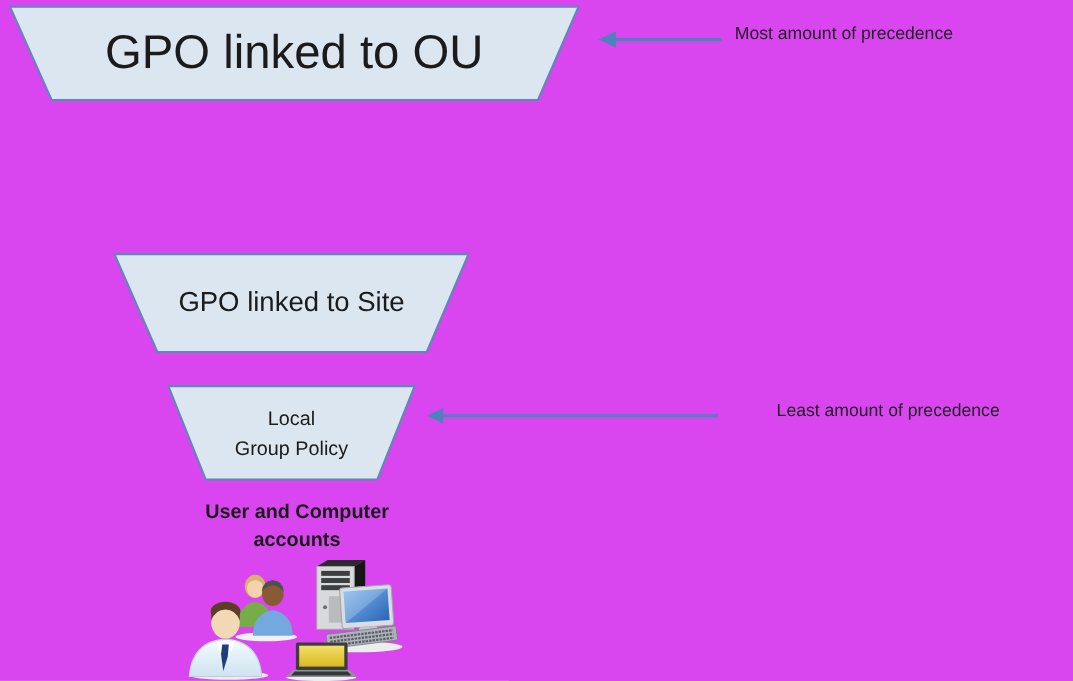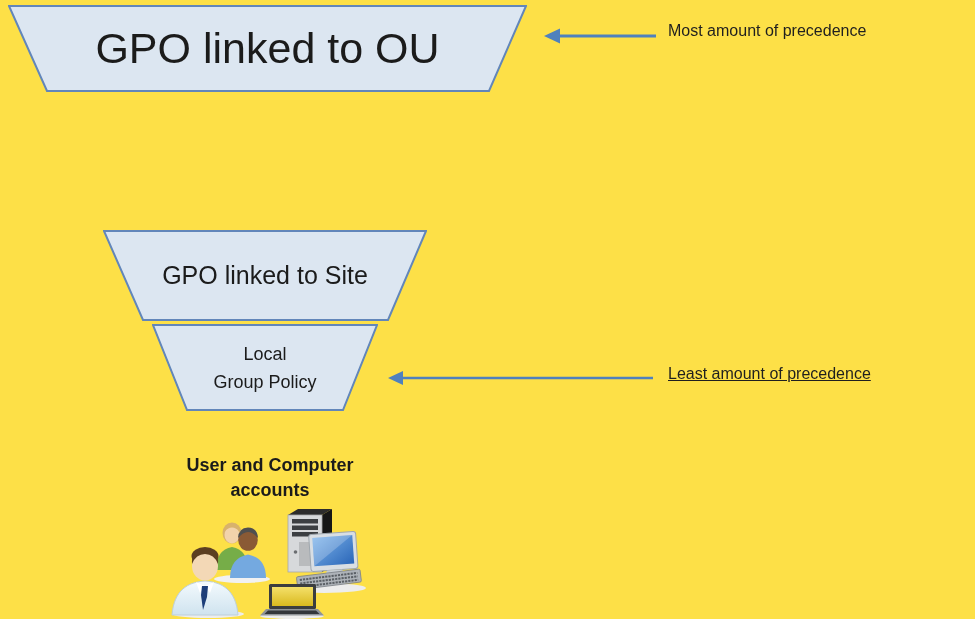--- a/index.html
+++ b/index.html
@@ -5,21 +5,21 @@
   html, body {
     margin: 0;
     padding: 0;
     background: #ffffff;
     font-family: "Liberation Sans", "DejaVu Sans", sans-serif;
   }
   #canvas {
     position: relative;
     width: 975px;
     height: 619px;
-    background: #fde047;
+    background: #d946ef;
     overflow: hidden;
     color: #1b1b1b;
   }
   .trap {
     position: absolute;
   }
   .trap svg {
     position: absolute;
     left: 0; top: 0;
     width: 100%; height: 100%;
@@ -31,33 +31,33 @@
     display: flex;
     align-items: center;
     justify-content: center;
     text-align: center;
     white-space: pre-line;
     color: #1b1b1b;
   }
   #trap1 { left: 8px;   top: 5px;   width: 519px; height: 87px; }
   #trap2 { left: 54px;  top: 118px; width: 416px; height: 90px; }
   #trap3 { left: 103px; top: 230px; width: 324px; height: 91px; }
-  #trap4 { left: 152px; top: 324px; width: 226px; height: 87px; }
+  #trap4 { left: 152px; top: 350px; width: 226px; height: 87px; }
   #trap1 .trap-label { font-size: 43px; }
   #trap2 .trap-label { font-size: 31px; }
   #trap3 .trap-label { font-size: 25px; }
   #trap4 .trap-label { font-size: 18px; line-height: 28px; }
   .annotation {
     position: absolute;
     font-size: 16px;
     color: #1f1f1f;
     white-space: nowrap;
   }
   #ann-most  { left: 668px; top: 22px; }
-  #ann-least { left: 668px; top: 365px; text-decoration: underline; }
+  #ann-least { left: 706px; top: 365px; }
   #arrow-layer {
     position: absolute;
     left: 0; top: 0;
     width: 975px; height: 619px;
     pointer-events: none;
   }
   #caption {
     position: absolute;
     left: 160px; top: 453px;
     width: 220px;

